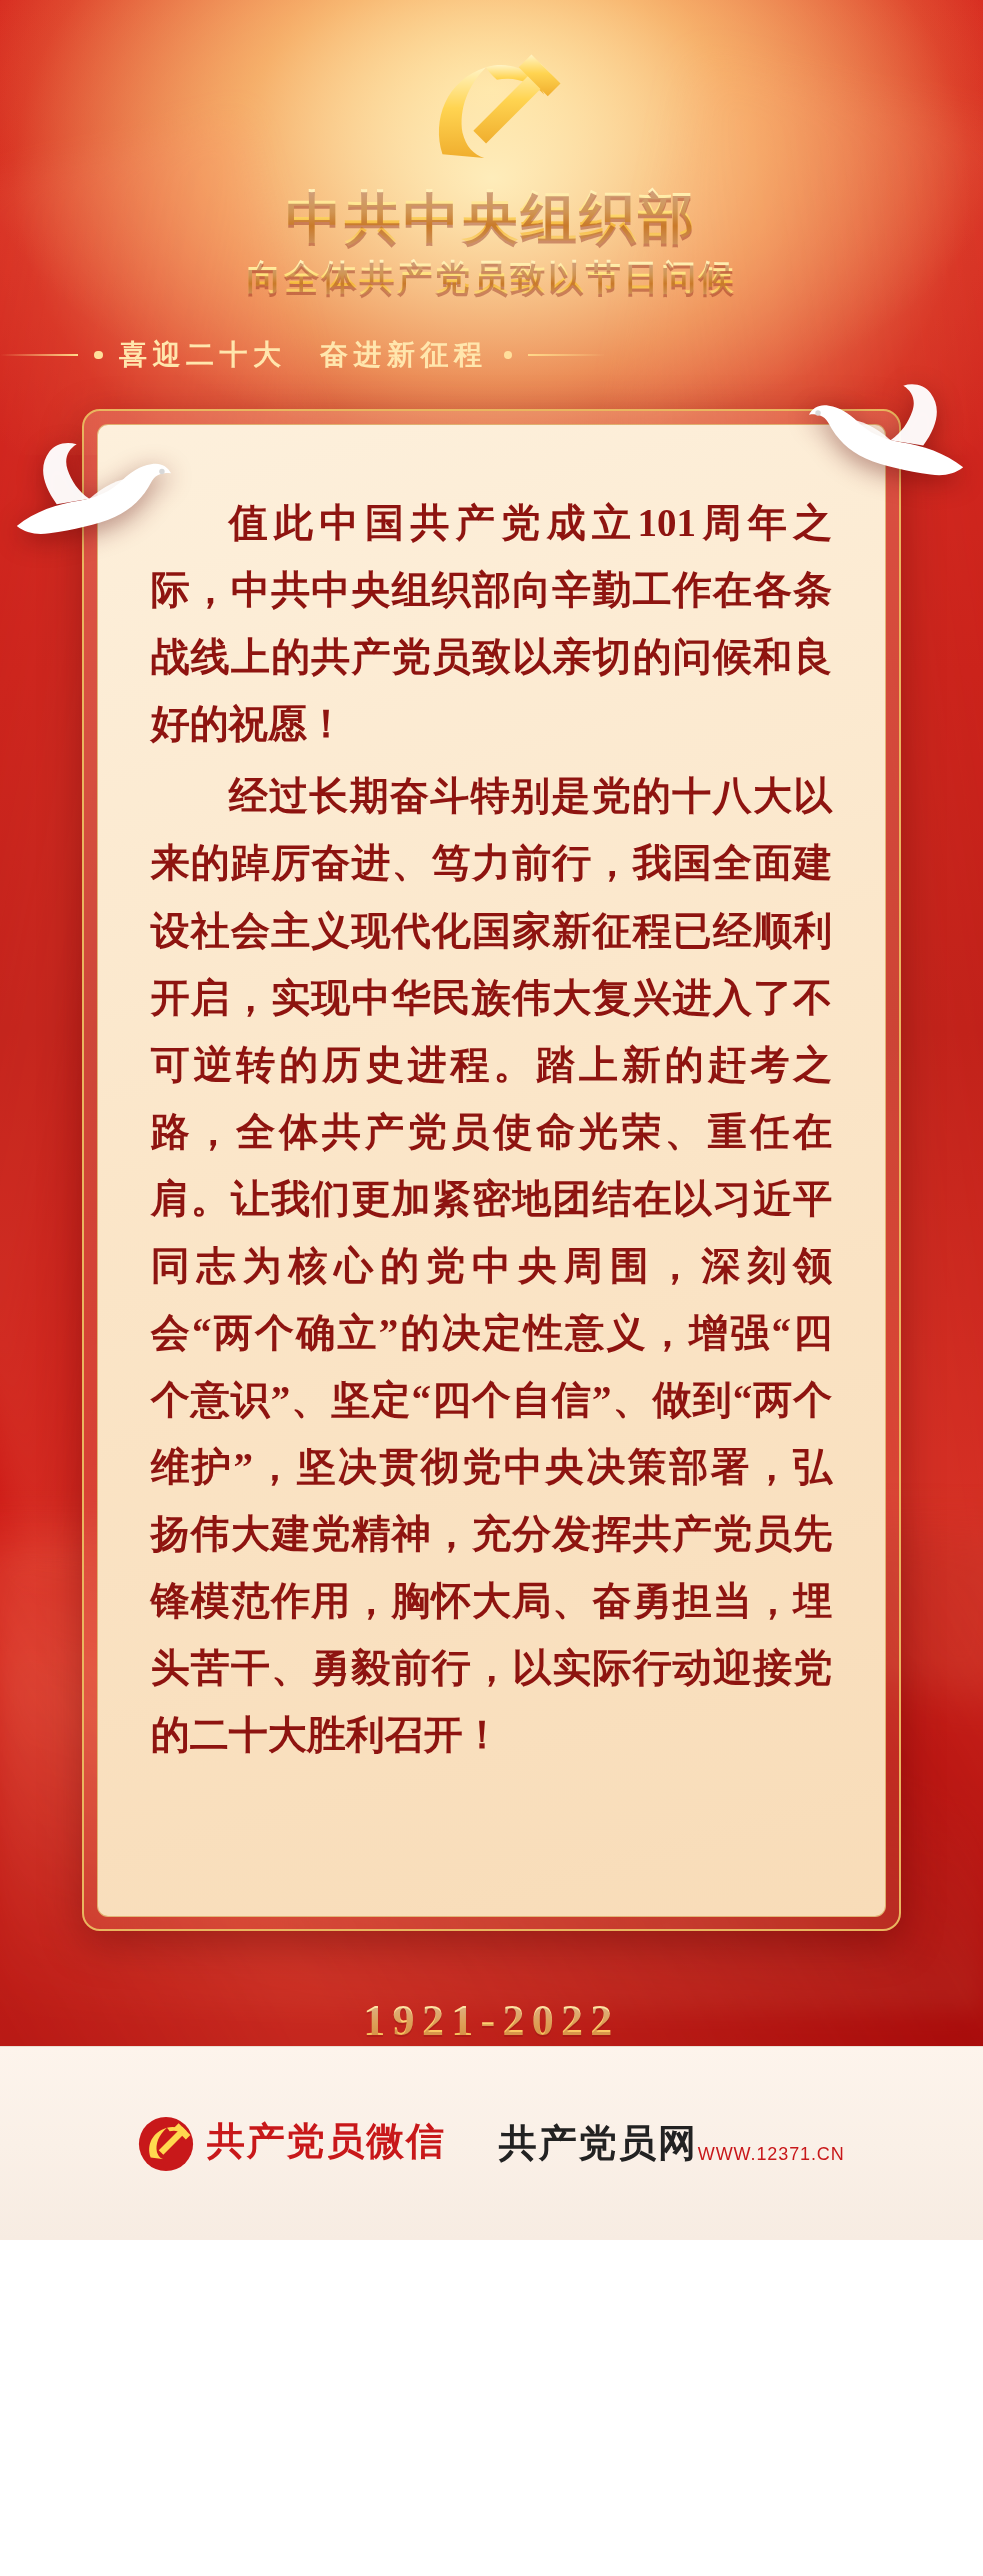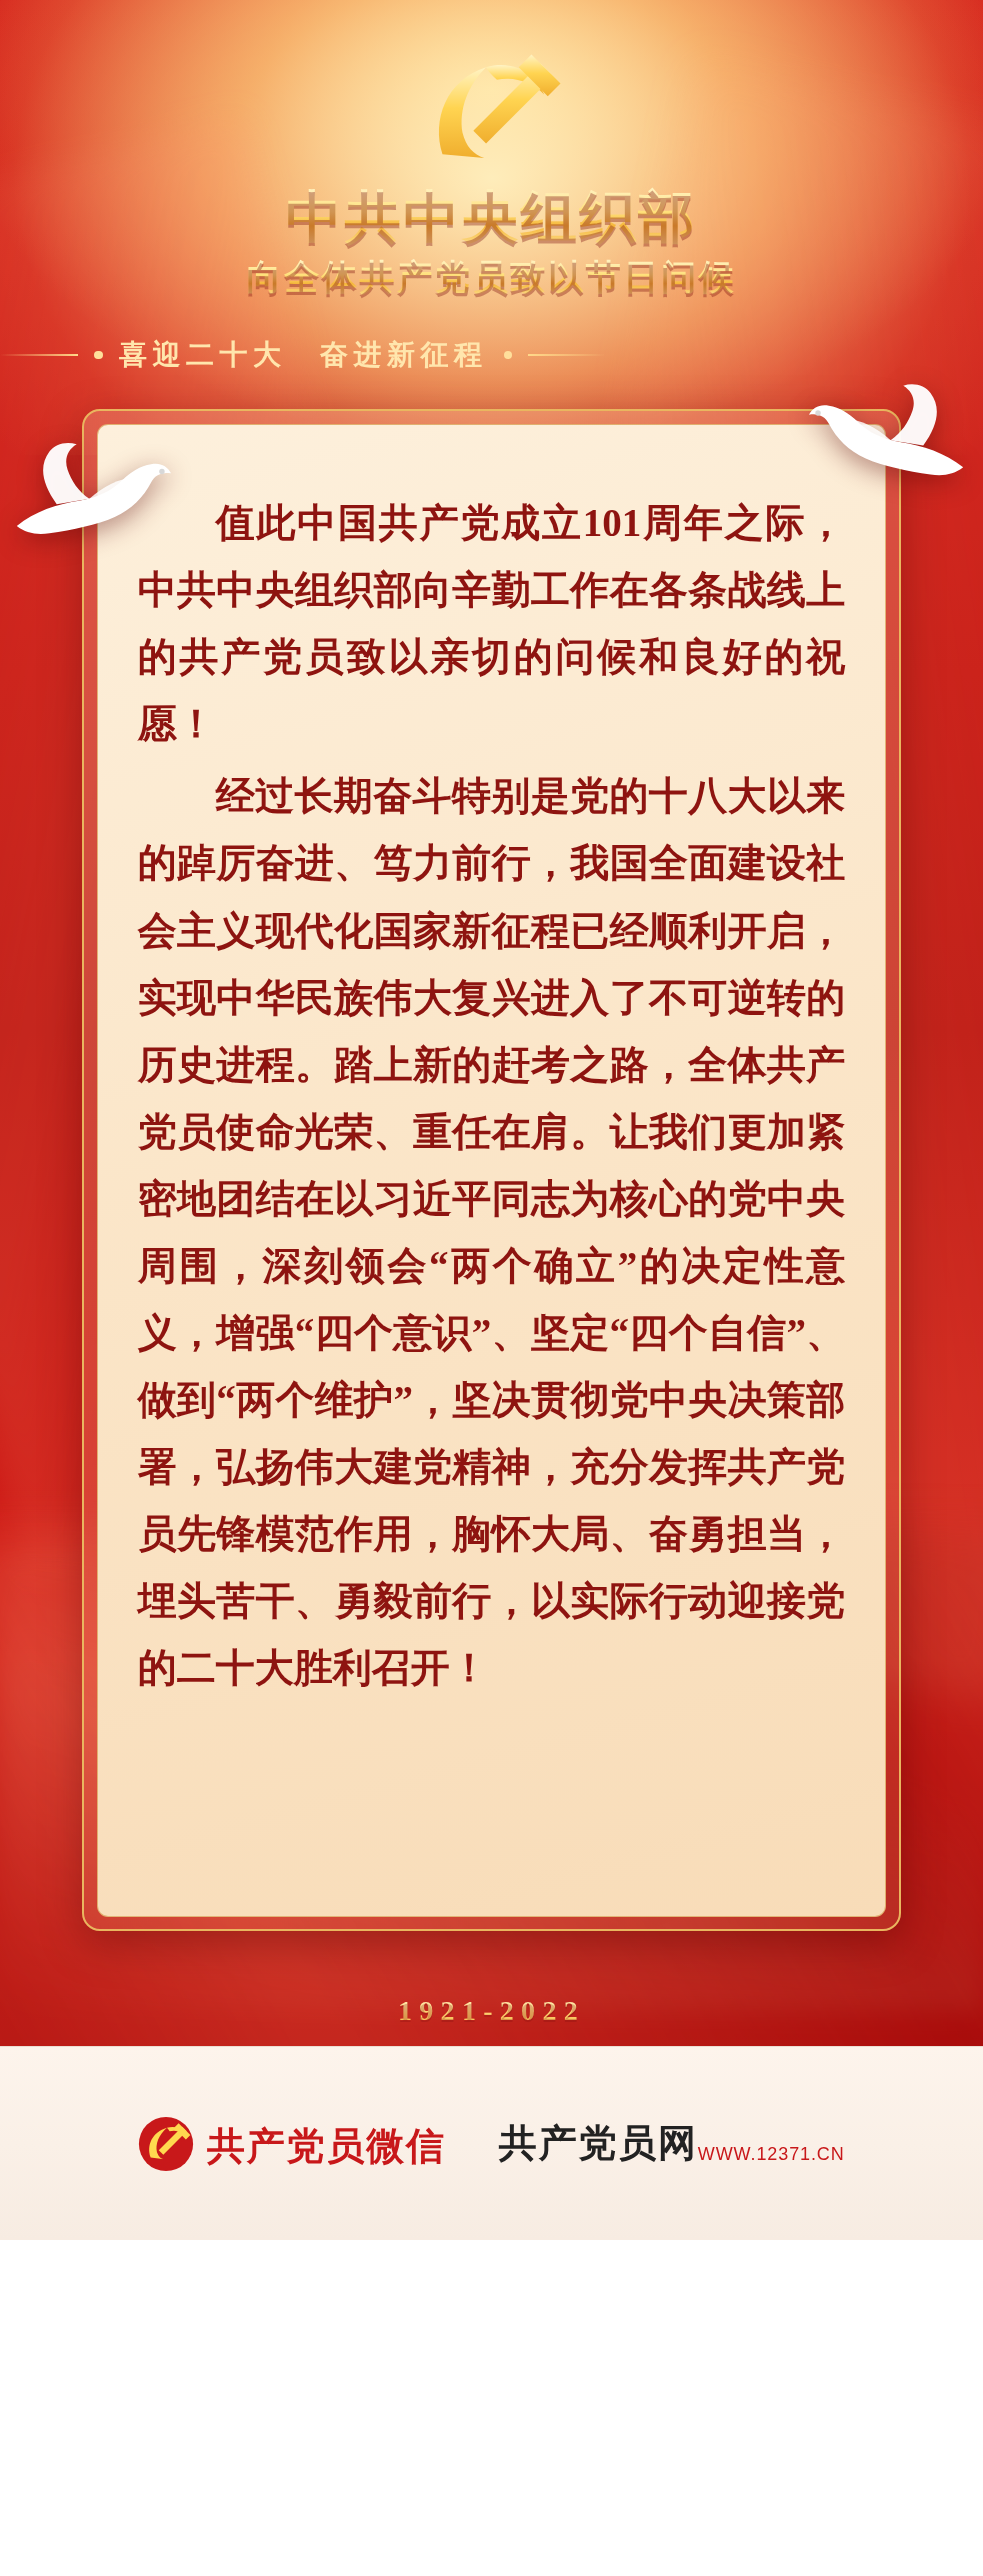--- a/index.html
+++ b/index.html
@@ -147,21 +147,21 @@
     border: 2.7px solid #e9b65f;
     border-radius: 18px;
     padding: 12.7px;
     background: linear-gradient(160deg, rgba(255,236,200,0.22), rgba(255,210,150,0.10));
     box-shadow: 0 12.7px 42px rgba(70,4,4,0.35);
   }
   .card-inner {
     border: 1.8px solid rgba(216,160,86,0.75);
     border-radius: 11px;
     background: linear-gradient(165deg, #fdf0dc 0%, #fbe6c9 45%, #f8dcb8 100%);
-    padding: 64px 40px 87px;
+    padding: 64px 53px 87px;
     min-height: 1493px;
     box-sizing: border-box;
   }
   .letter-p {
     font-family: "Liberation Serif", serif;
     font-size: 39px;
     line-height: 1.72;
     color: #8e1410;
     text-align: justify;
     text-justify: inter-ideograph;
@@ -169,21 +169,21 @@
     margin: 0 0 5.5px;
     font-weight: 600;
   }
 
   
   .years {
     position: relative;
     z-index: 4;
     text-align: center;
     margin-top: 64px;
-    font-size: 28px;
+    font-size: 44px;
     letter-spacing: 7.3px;
     font-weight: bold;
     color: #ffdf95;
     background: linear-gradient(180deg, #fff3cc 0%, #ffd271 55%, #f0b248 100%);
     -webkit-background-clip: text;
     background-clip: text;
     -webkit-text-fill-color: transparent;
     text-shadow: 0 1.8px 0 rgba(120,12,10,0.25);
   }
 
@@ -196,21 +196,21 @@
     background: linear-gradient(180deg, #fdf4ec 0%, #f7ece2 100%);
     border-top: 0.9px solid #eadfd4;
     display: flex;
     align-items: center;
     justify-content: center;
     gap: 53px;
     z-index: 8;
   }
   .brand {
     display: flex;
-    align-items: flex-end;
+    align-items: flex-start;
     gap: 12.7px;
   }
   .brand-mark {
     width: 56px; height: 56px;
     position: relative;
   }
   .brand-text {
     font-size: 38px;
     font-weight: bold;
     color: #c8181a;

